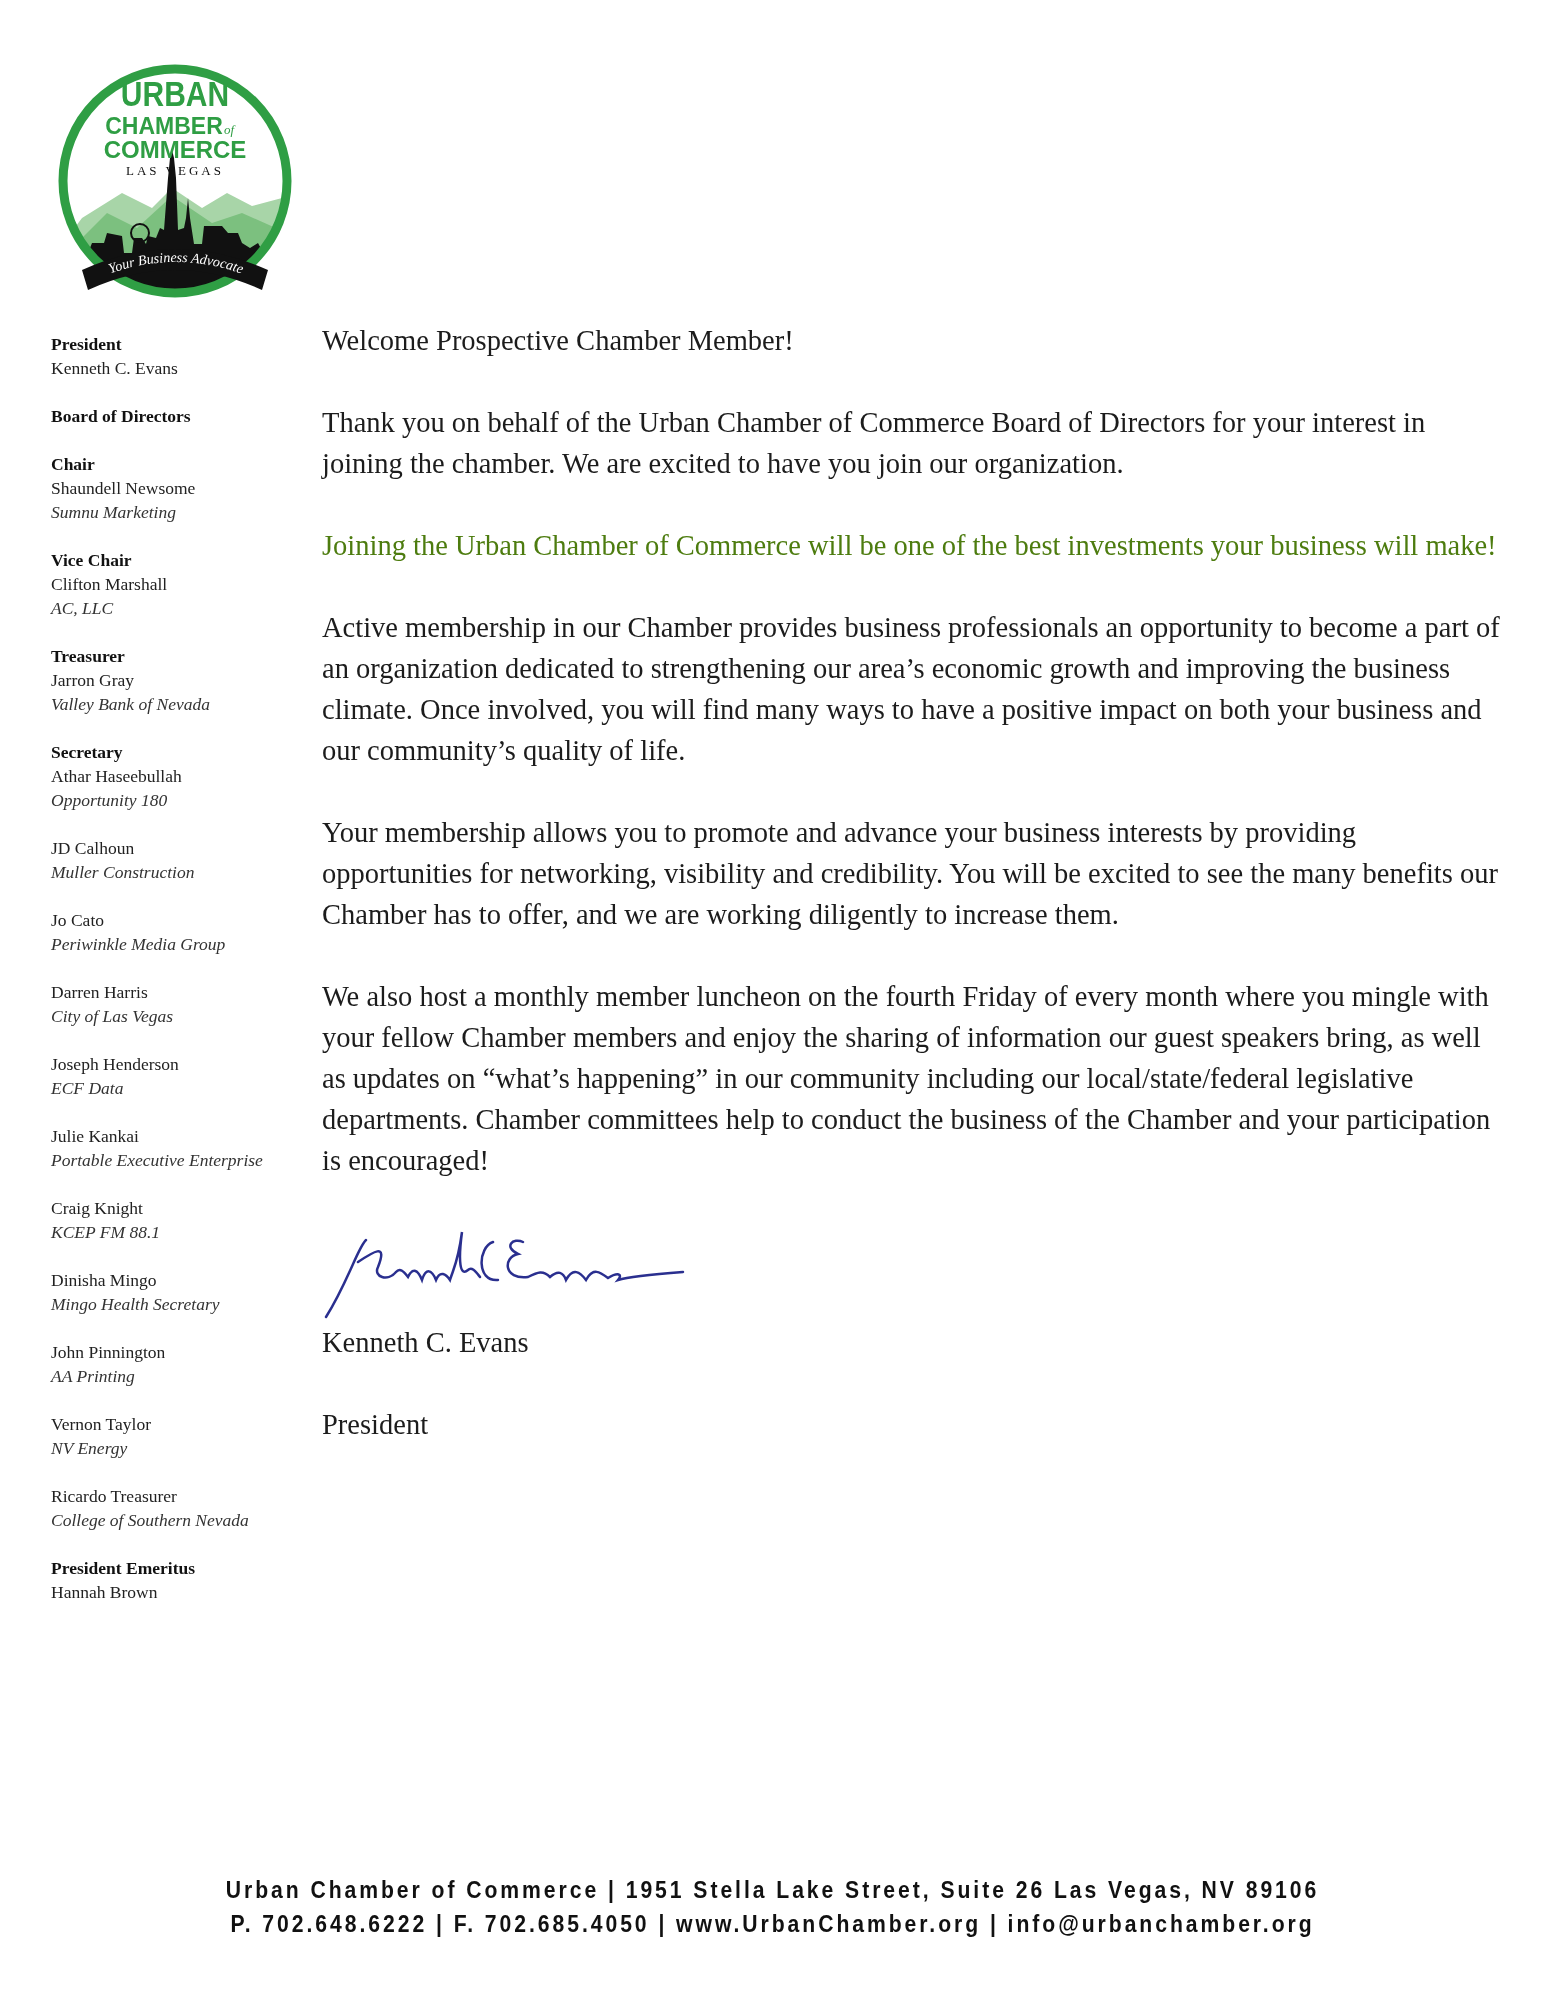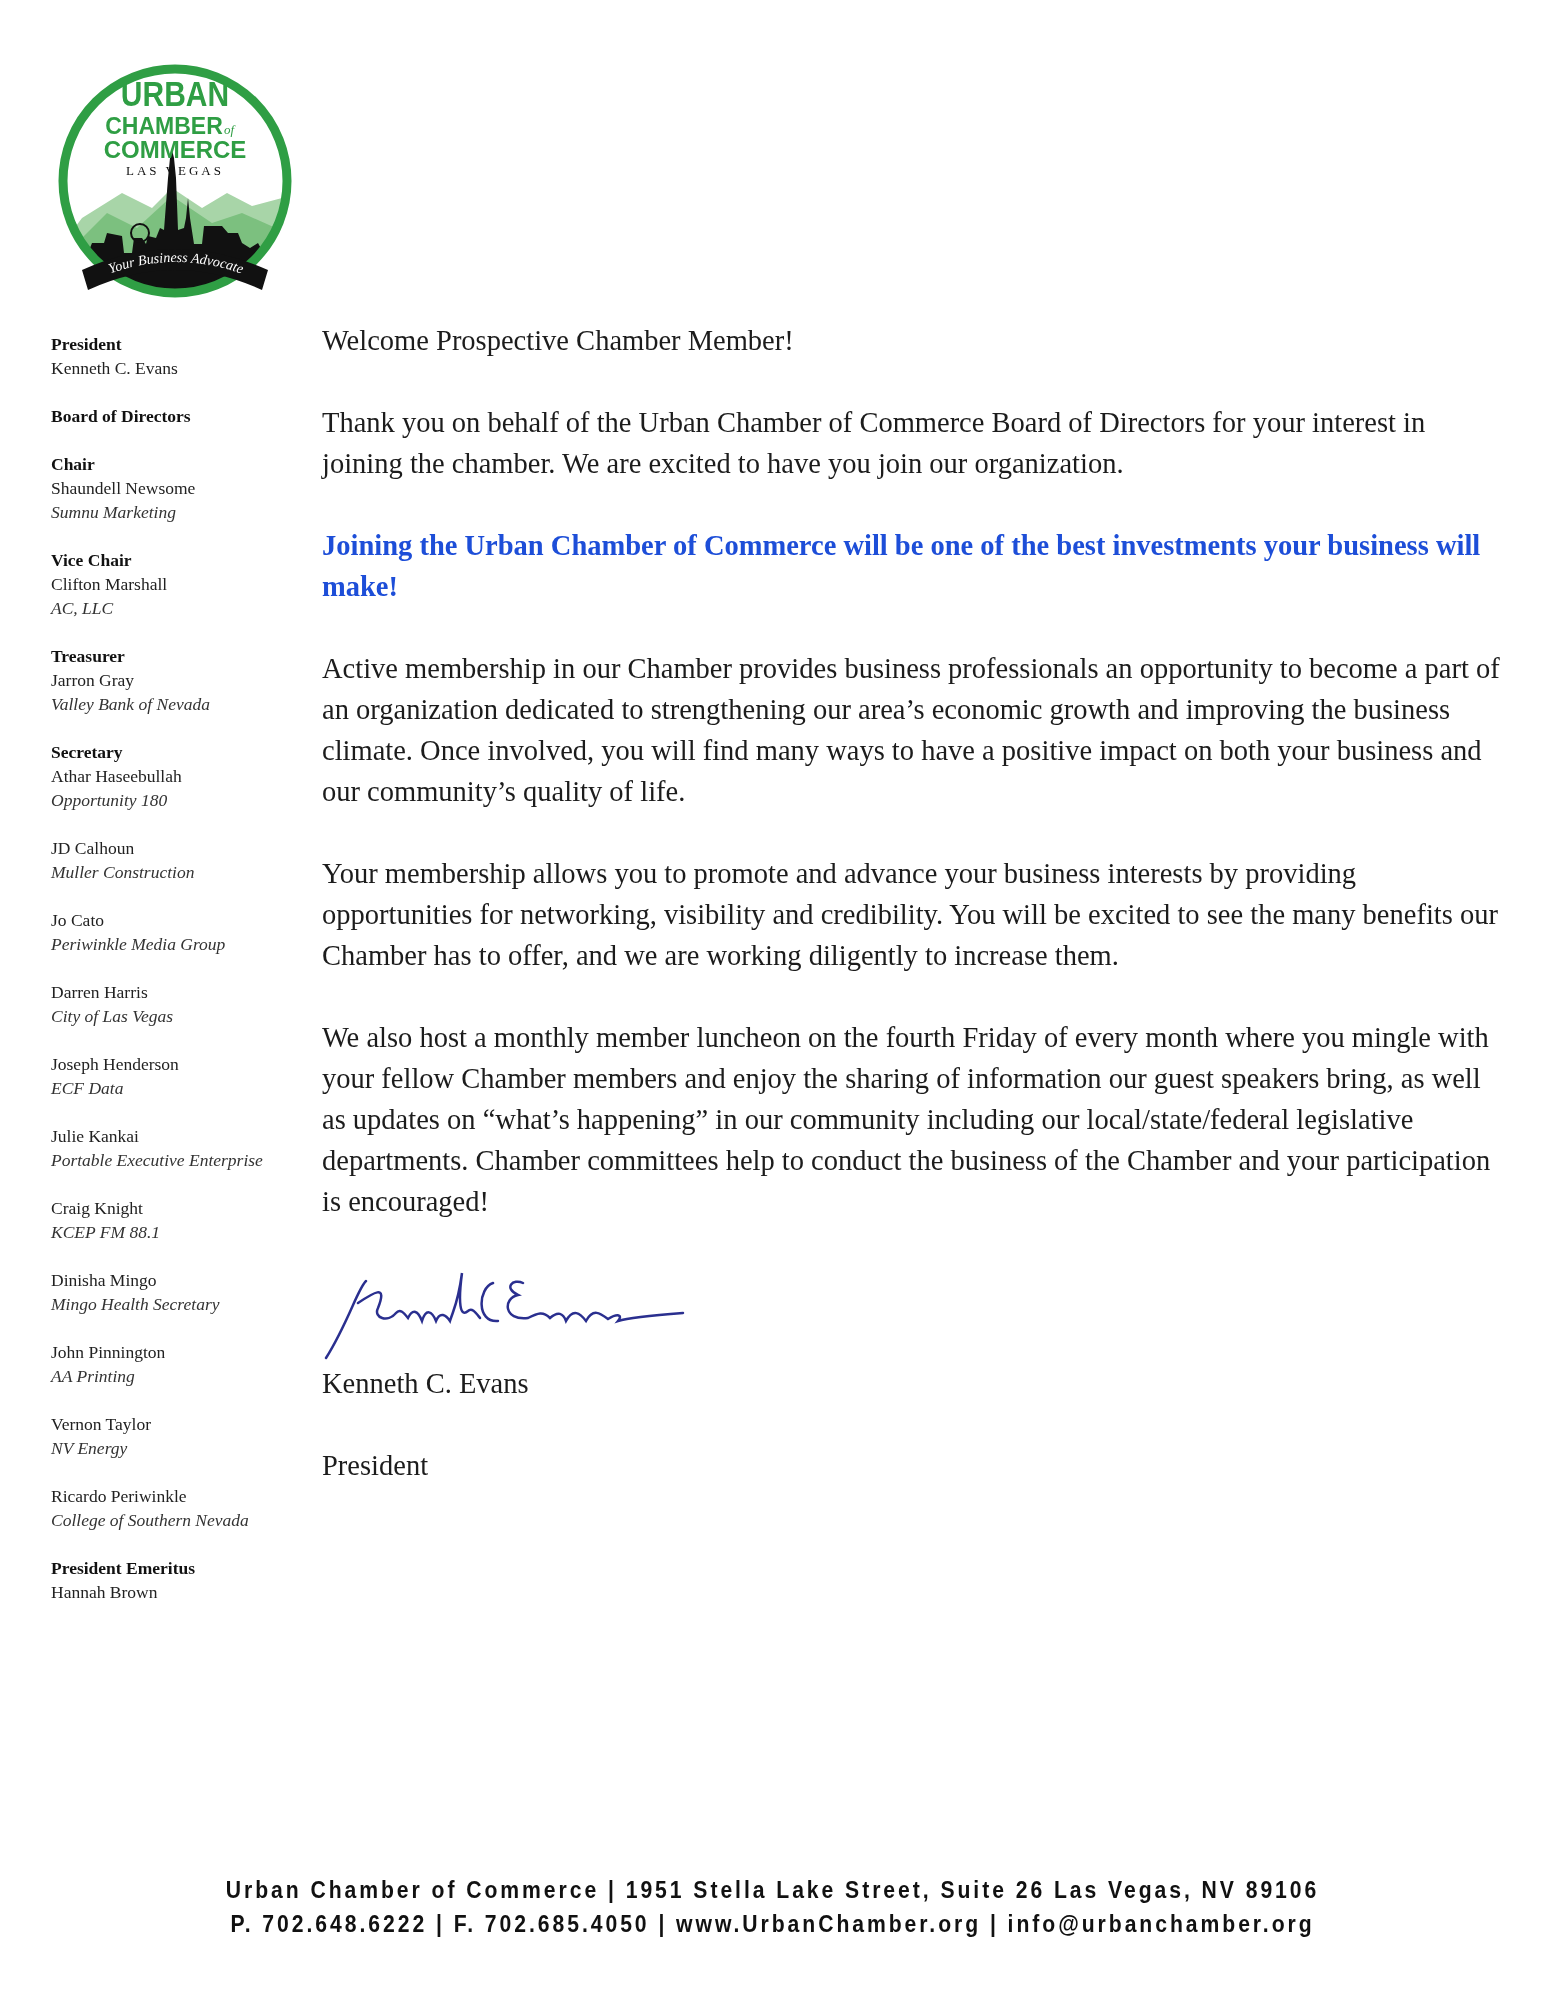--- a/index.html
+++ b/index.html
@@ -6,21 +6,21 @@
   body { width:1545px; height:2000px; position:relative; overflow:hidden;
          font-family:"Liberation Serif","DejaVu Serif",serif; color:#1a1a1a; }
   .logo { position:absolute; left:52px; top:58px; width:246px; height:246px; }
   .sidebar { position:absolute; left:51px; top:332px; width:250px; font-size:17.5px; line-height:24px; }
   .sb-group { margin-bottom:24px; }
   .sb-title { font-weight:bold; color:#111; }
   .sb-name { color:#222; }
   .sb-org { font-style:italic; color:#333; }
   .main { position:absolute; left:322px; top:320px; width:1180px; font-size:28.5px; line-height:41px; color:#1c1c1c; }
   .main p { margin:0 0 41px 0; }
-  .main p.bold { font-weight:bold; color:#1d4ed8; }
+  .main p.bold { font-weight:normal; color:#4d7c0f; }
   .closing { margin:0; }
   .signature { display:block; margin:10px 0 0 -4px; width:370px; height:100px; }
   .sig-name, .sig-title { margin:0; }
   .footer { position:absolute; left:0; width:1545px; top:1873px; text-align:center;
             font-family:"Liberation Sans","DejaVu Sans",sans-serif; font-weight:bold;
             font-size:23px; line-height:34px; letter-spacing:3.2px; color:#111; transform:scaleX(0.92); }
 </style>
 </head>
 <body>
 
@@ -108,21 +108,21 @@
     </div>
     <div class="sb-group">
       <div class="sb-name">John Pinnington</div>
       <div class="sb-org">AA Printing</div>
     </div>
     <div class="sb-group">
       <div class="sb-name">Vernon Taylor</div>
       <div class="sb-org">NV Energy</div>
     </div>
     <div class="sb-group">
-      <div class="sb-name">Ricardo Periwinkle</div>
+      <div class="sb-name">Ricardo Treasurer</div>
       <div class="sb-org">College of Southern Nevada</div>
     </div>
     <div class="sb-group">
       <div class="sb-title">President Emeritus</div>
       <div class="sb-name">Hannah Brown</div>
     </div>
   </div>
 
 <div class="main">
   <p>Welcome Prospective Chamber Member!</p>

